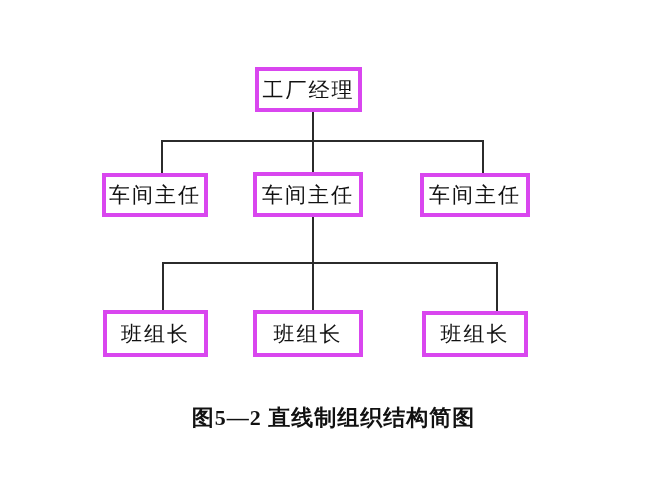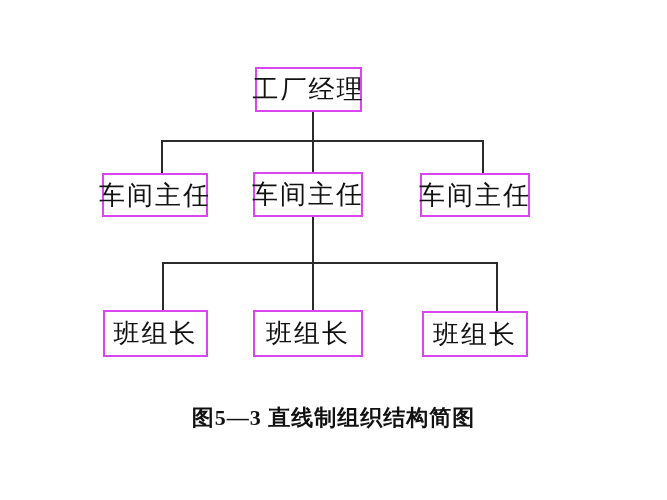--- a/index.html
+++ b/index.html
@@ -22,26 +22,26 @@
     width: 667px;
     height: 500px;
   }
   .connectors line {
     stroke: #2b2b2b;
     stroke-width: 2;
   }
   .node {
     position: absolute;
     box-sizing: border-box;
-    border: 2px solid #d946ef;
+    border: 4px solid #d946ef;
     background: #ffffff;
     display: flex;
     align-items: center;
     justify-content: center;
-    font-size: 26px;
+    font-size: 21px;
     letter-spacing: 2px;
     color: #111111;
     white-space: nowrap;
   }
   
   .n-root { left: 255px; top: 67px;  width: 107px; height: 45px; }
   
   .n-wd1  { left: 102px; top: 173px; width: 106px; height: 44px; }
   .n-wd2  { left: 253px; top: 172px; width: 110px; height: 45px; }
   .n-wd3  { left: 420px; top: 173px; width: 110px; height: 44px; }
@@ -83,15 +83,15 @@
   <div class="node n-root">工厂经理</div>
 
   <div class="node n-wd1">车间主任</div>
   <div class="node n-wd2">车间主任</div>
   <div class="node n-wd3">车间主任</div>
 
   <div class="node n-tl1">班组长</div>
   <div class="node n-tl2">班组长</div>
   <div class="node n-tl3">班组长</div>
 
-  <div class="caption">图5—3 直线制组织结构简图</div>
+  <div class="caption">图5—2 直线制组织结构简图</div>
 
 </div>
 
 </body></html>

